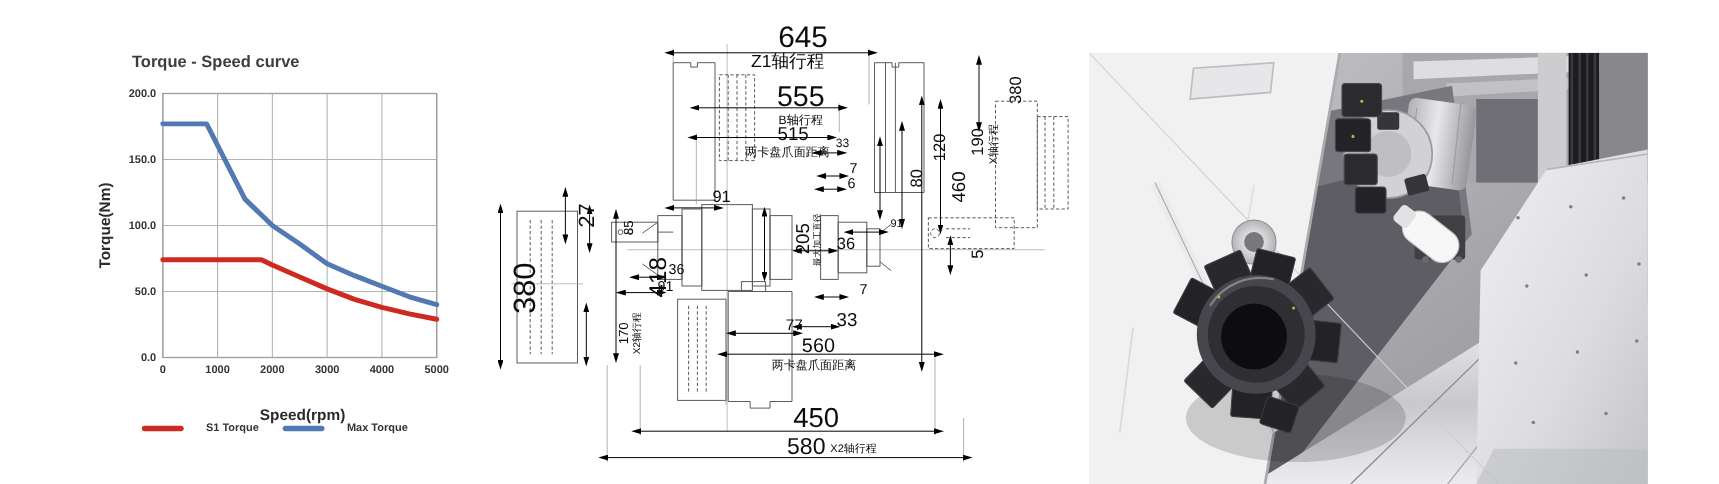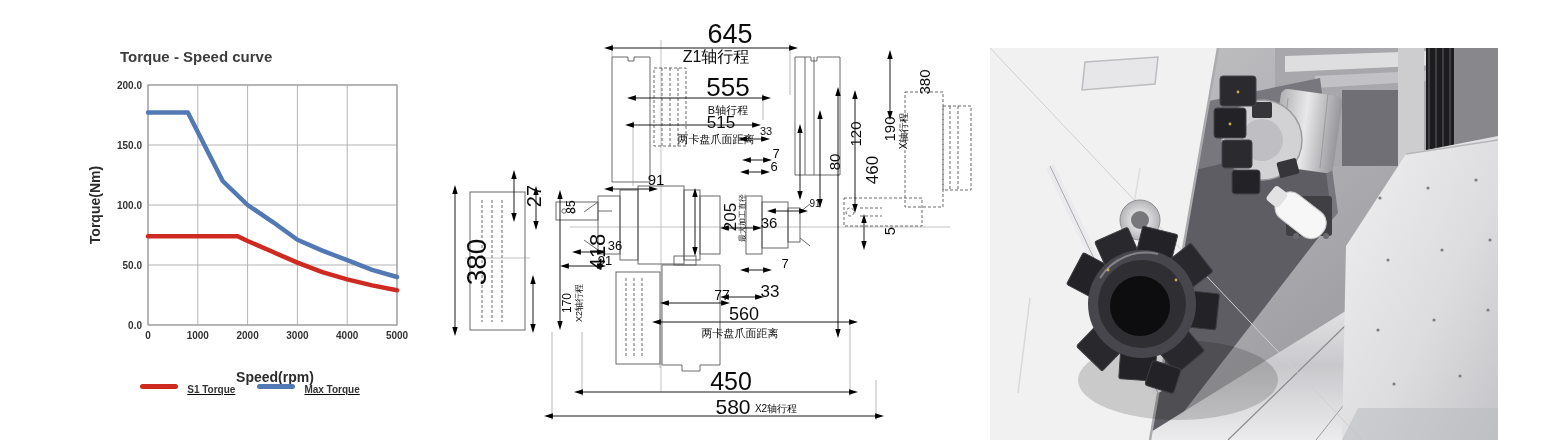--- a/index.html
+++ b/index.html
@@ -8,21 +8,21 @@
   
   .chart-panel{position:absolute;left:0;top:0;width:440px;height:440px;}
   .chart-title{position:absolute;left:120px;top:48px;width:300px;
                font-size:15px;font-weight:700;color:#3d3d3d;}
   .y-label{position:absolute;left:95px;top:205px;transform:translate(-50%,-50%) rotate(-90deg);
            font-size:14px;font-weight:700;color:#2b2b2b;white-space:nowrap;}
   .x-label{position:absolute;left:150px;top:347px;width:250px;text-align:center;
            font-size:14px;font-weight:700;color:#2b2b2b;margin-top:22px;}
   .legend{position:absolute;left:70px;top:384px;width:360px;display:flex;justify-content:center;
           align-items:center;gap:22px;}
-  .legend-item{display:flex;align-items:flex-start;gap:9px;text-decoration:underline;}
+  .legend-item{display:flex;align-items:center;gap:20px;}
   .legend-swatch{width:38px;height:5px;border-radius:3px;}
   .legend-label{font-size:10px;font-weight:700;color:#333;}
   .tick{font:700 10px "Liberation Sans",sans-serif;fill:#333;}
   
   .diagram-panel{position:absolute;left:430px;top:0;width:570px;height:440px;}
   .diagram-panel svg{position:absolute;left:0;top:0;}
   #dim-layer{position:absolute;left:0;top:0;width:100%;height:100%;margin-left:28px;}
   .dim{position:absolute;transform:translate(-50%,-50%);white-space:nowrap;color:#0c0c0c;
        font-family:"Liberation Sans",sans-serif;line-height:1;}
   .dim.rot{transform:translate(-50%,-50%) rotate(-90deg);}
@@ -229,21 +229,21 @@
         <span class="dim rot" style="left: 272px; top: 217px; font-size: 17px;">205</span>
         <span class="dim rot" style="left: 285px; top: 218px; font-size: 8px;">最大加工直径</span>
         <span class="dim" style="left: 311px; top: 222px; font-size: 15px;">36</span>
         <span class="dim" style="left: 357px; top: 204px; font-size: 10px;">91</span>
         <span class="dim rot" style="left: 431px; top: 231px; font-size: 15px;">5</span>
         <span class="dim" style="left: 327px; top: 263px; font-size: 13px;">7</span>
         <span class="dim" style="left: 264px; top: 295px; font-size: 14px;">77</span>
         <span class="dim" style="left: 312px; top: 291px; font-size: 17px;">33</span>
         <span class="dim" style="left: 286px; top: 314px; font-size: 18px;">560</span>
         <span class="dim" style="left: 282px; top: 333px; font-size: 11px;">两卡盘爪面距离</span>
-        <span class="dim" style="left: 273px; top: 381px; font-size: 25px;">450</span>
+        <span class="dim" style="left: 284px; top: 381px; font-size: 25px;">450</span>
         <span class="dim" style="left: 275px; top: 406px; font-size: 21px;">580</span>
         <span class="dim" style="left: 318px; top: 409px; font-size: 10px;">X2轴行程</span>
       </div>
   </div>
 
   <div class="photo-panel">
     <svg width="508" height="392" viewBox="0 0 508 392">
       <defs>
         <linearGradient id="pg1" x1="0" y1="0" x2="1" y2="1">
             <stop offset="0" stop-color="#c9c9cc"></stop>

